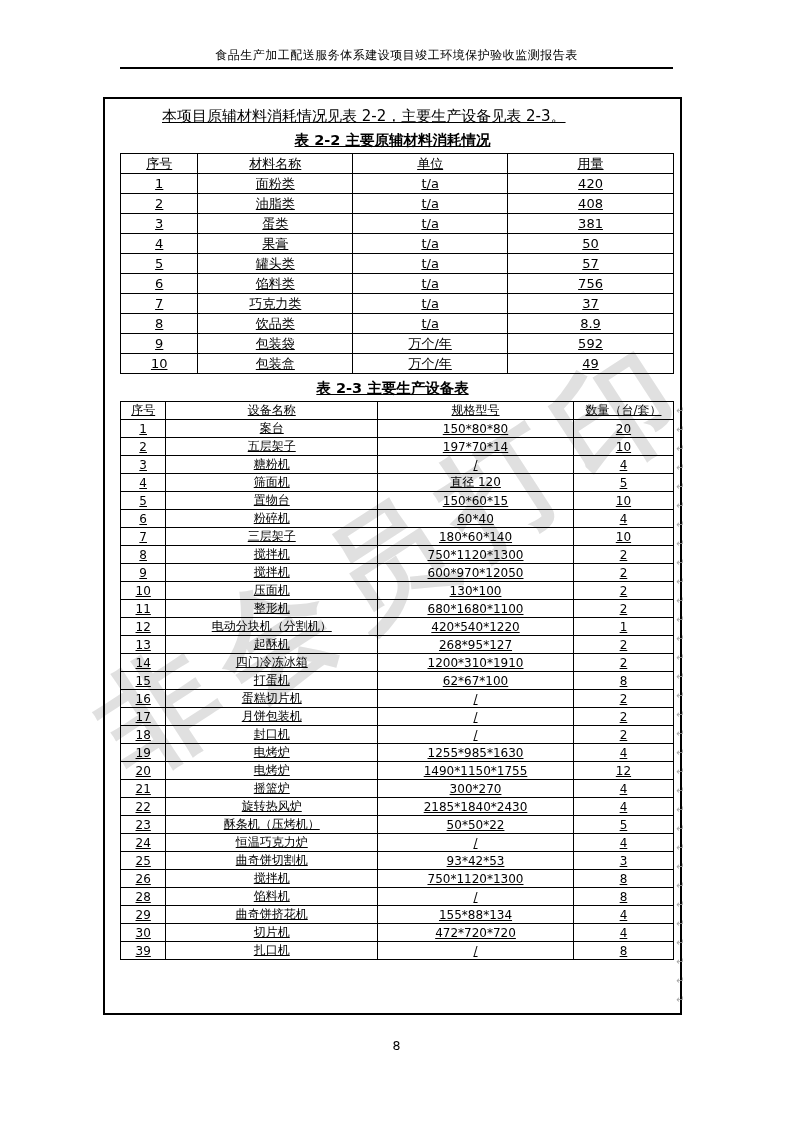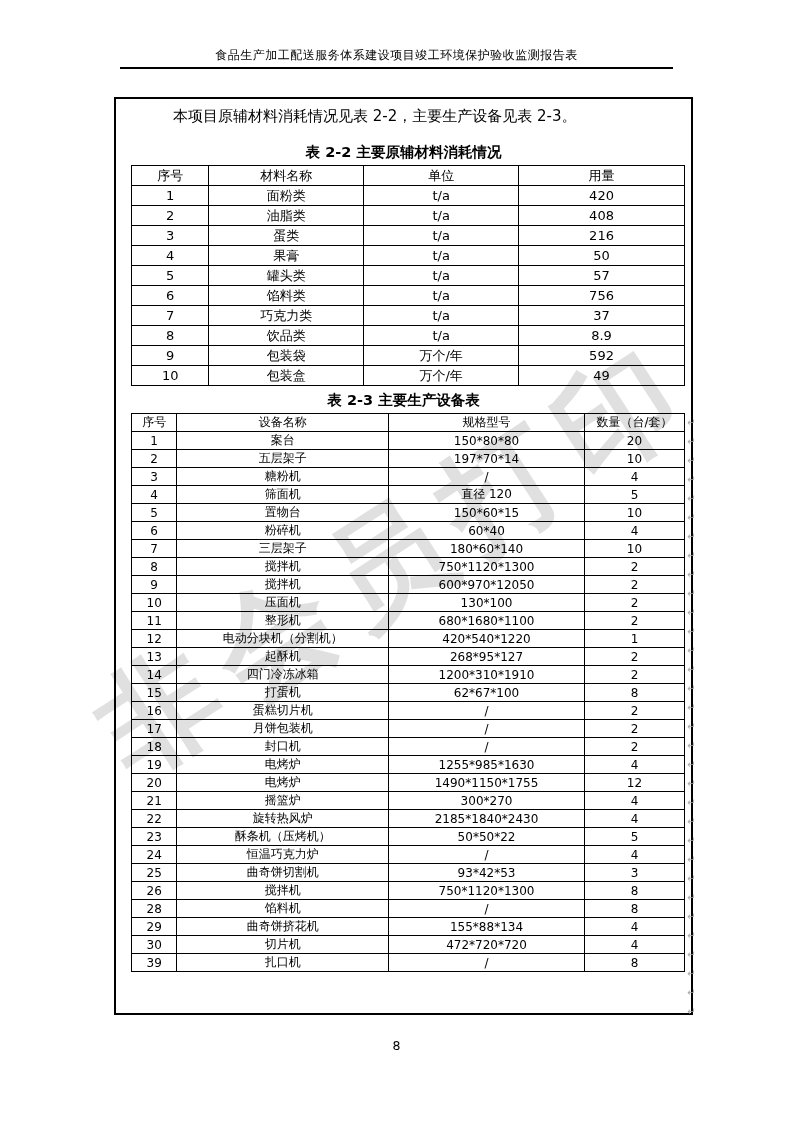--- a/index.html
+++ b/index.html
@@ -44,40 +44,41 @@
     letter-spacing: 18px;
     color: #e0e0e0;
     white-space: nowrap;
     z-index: 0;
     user-select: none;
   }
 
   .outer-box {
     position: absolute;
     top: 97px;
-    left: 114px;
+    left: 103px;
     width: 579px;
     height: 918px;
     border: 2px solid #000;
     z-index: 1;
     background: transparent;
+    text-decoration: underline;
   }
 
   .intro {
     margin: 6px 10px 0 15px;
     font-size: 15px;
     line-height: 22px;
     text-indent: 2.8em;
   }
 
   .tbl-title {
     text-align: center;
     font-weight: bold;
     font-size: 14.5px;
-    margin-top: 16px;
+    margin-top: 4px;
     margin-bottom: 3px;
   }
   .tbl-title.second { margin-top: 5px; }
 
   table {
     border-collapse: collapse;
     margin-left: 15px;
     width: 554px;
     table-layout: fixed;
     background: transparent;
@@ -164,21 +165,21 @@
           <tr>
             <td>2</td>
             <td>油脂类</td>
             <td>t/a</td>
             <td>408</td>
           </tr>
           <tr>
             <td>3</td>
             <td>蛋类</td>
             <td>t/a</td>
-            <td>216</td>
+            <td>381</td>
           </tr>
           <tr>
             <td>4</td>
             <td>果膏</td>
             <td>t/a</td>
             <td>50</td>
           </tr>
           <tr>
             <td>5</td>
             <td>罐头类</td>

